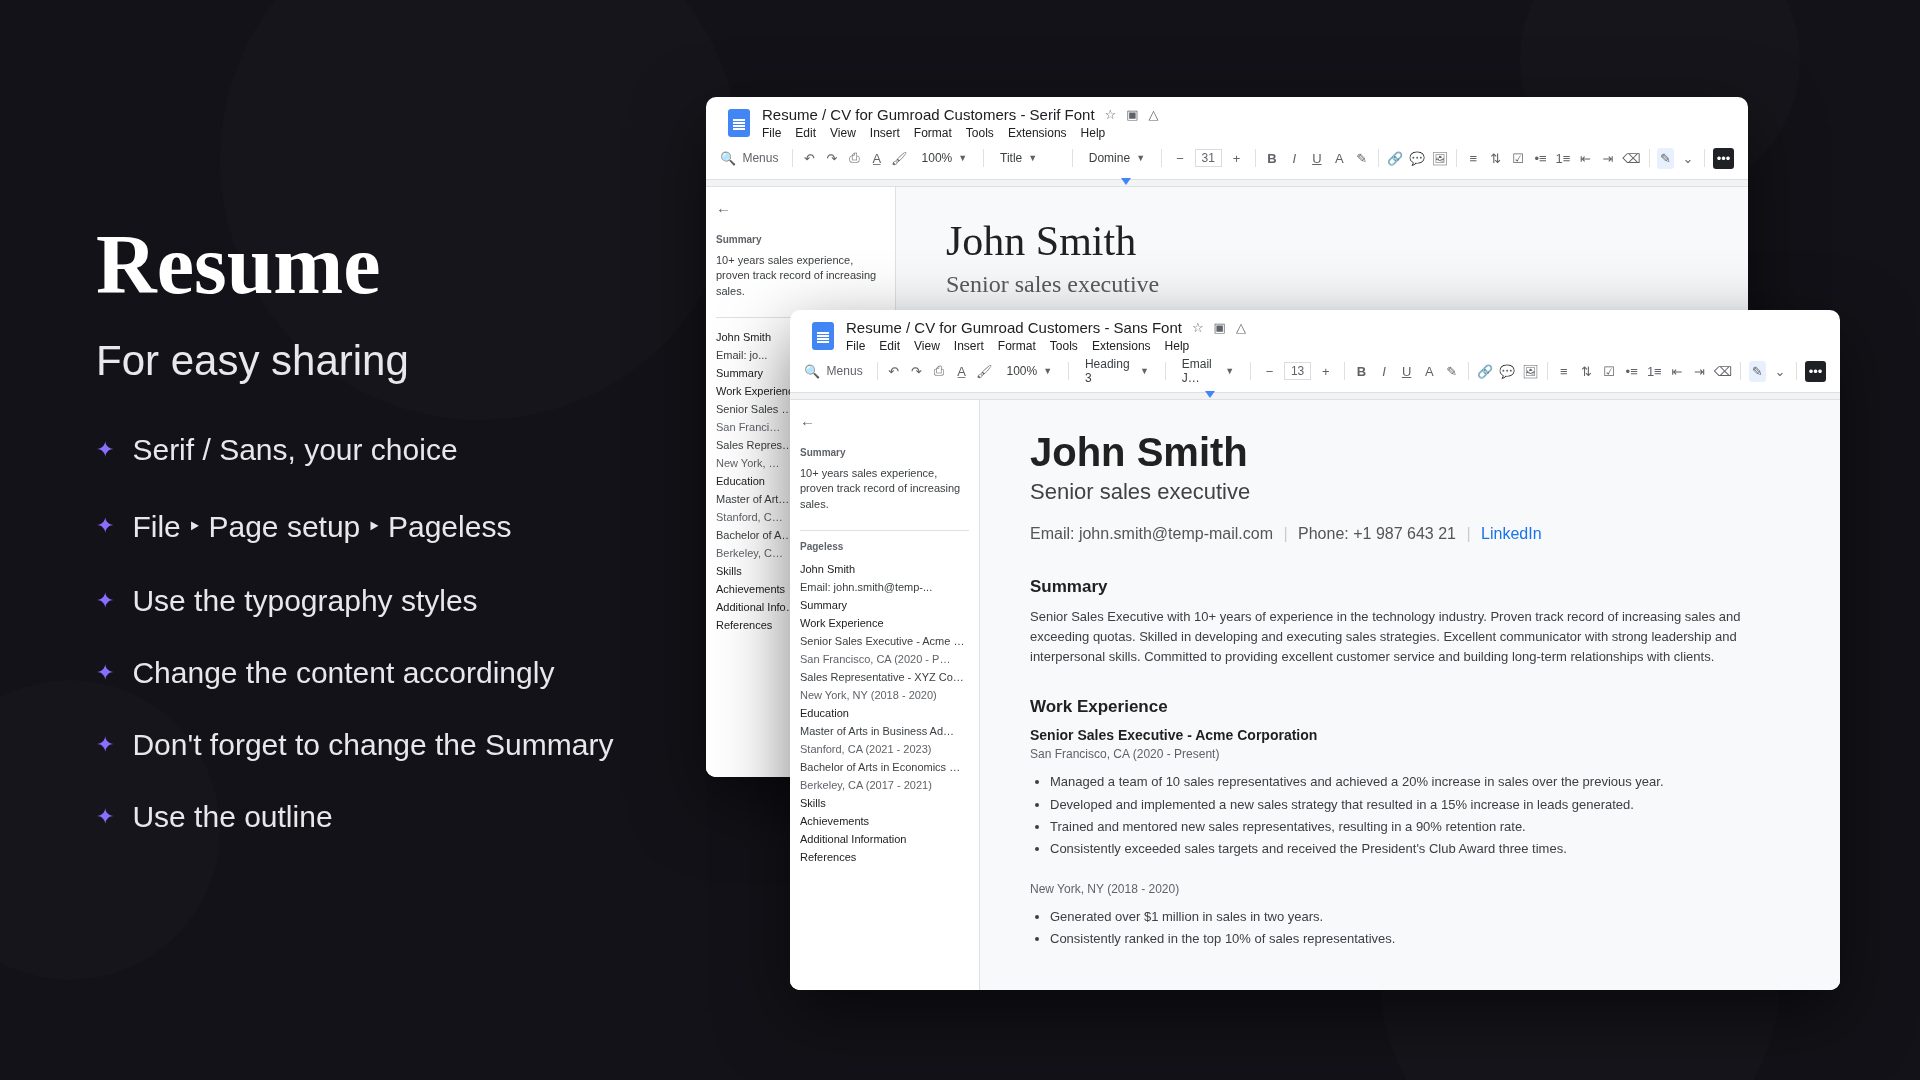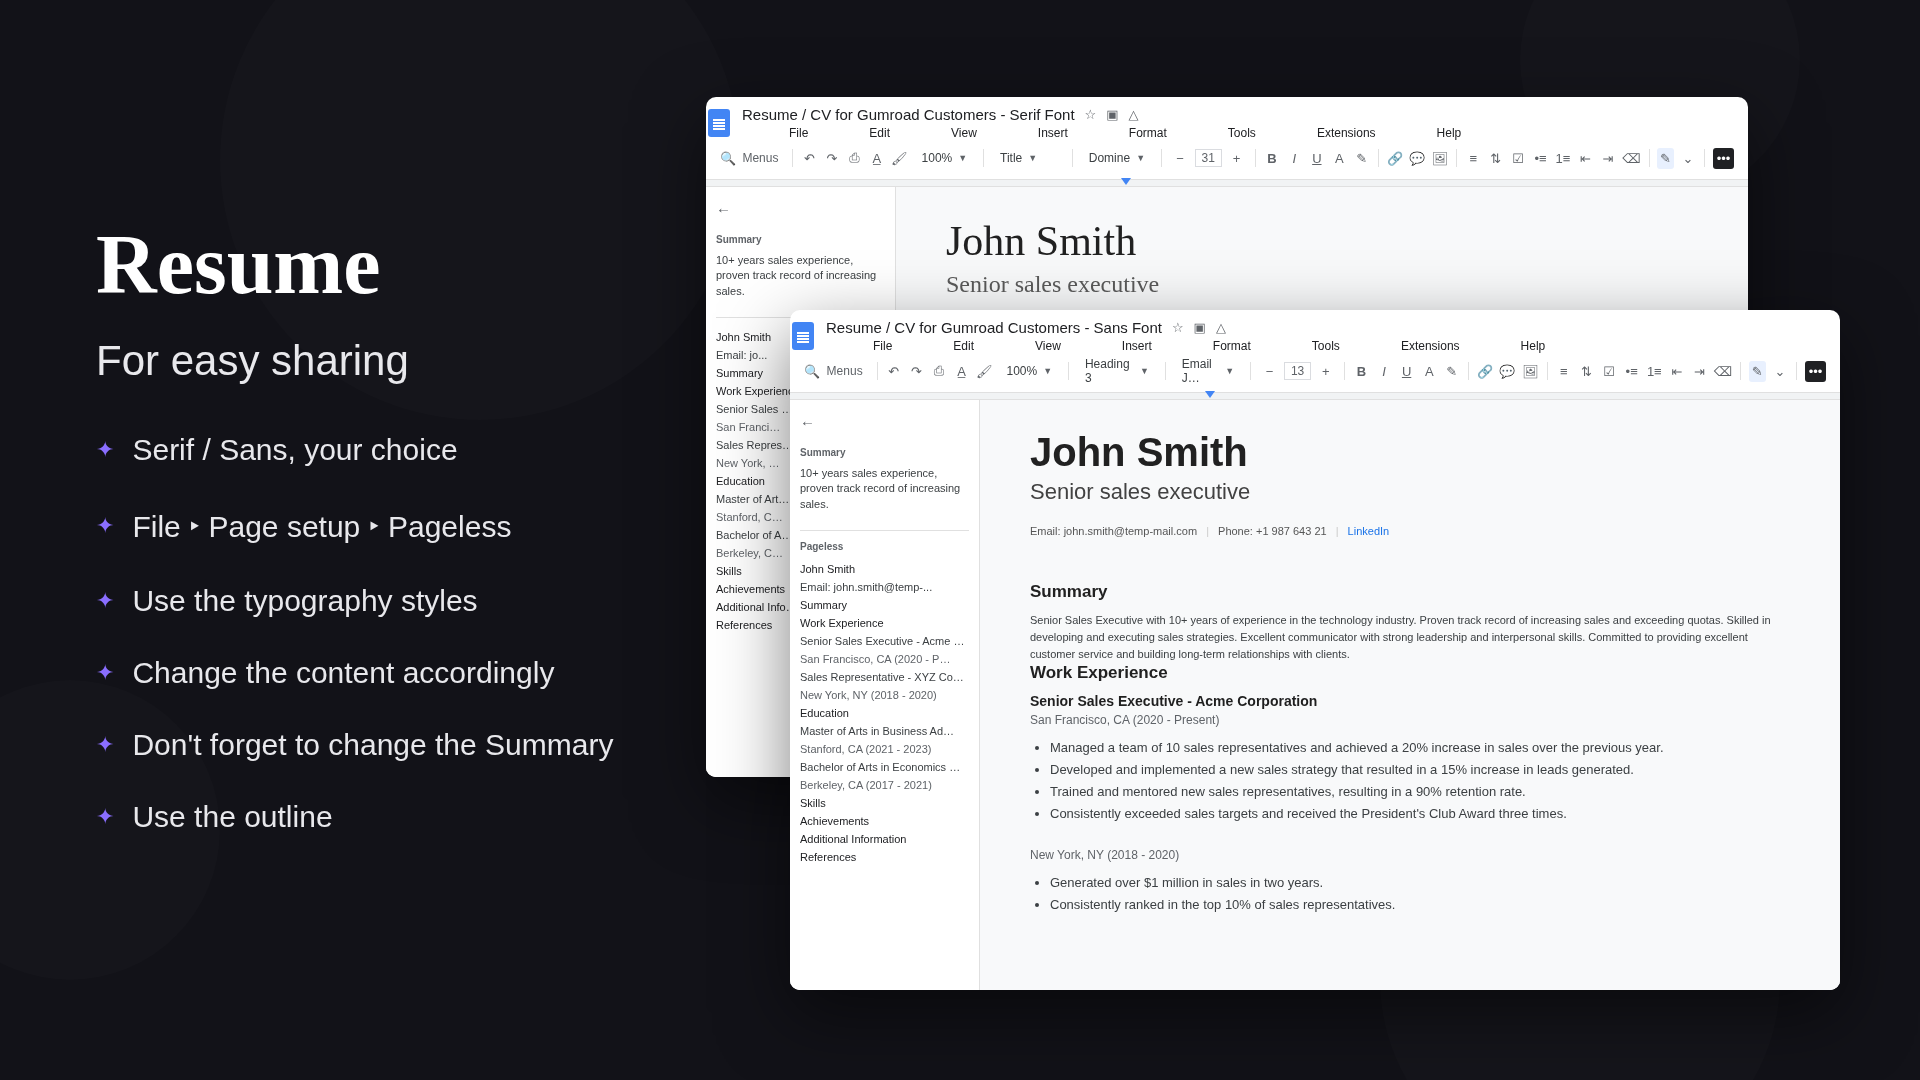--- a/index.html
+++ b/index.html
@@ -23,28 +23,28 @@
 .promo-sub { font-size: 42px; font-weight: 400; color: #e8e8ec; margin-bottom: 48px; }
 .promo-list { list-style: none; }
 .promo-list li { font-size: 30px; color: #e8e8ec; margin-bottom: 38px; display: flex; align-items: center; gap: 18px; }
 .sparkle { color: #8a6eff; font-size: 22px; }
 
 
 .win {
   position: absolute; background: #fff; border-radius: 10px; overflow: hidden;
   box-shadow: 0 24px 70px rgba(0,0,0,0.5); font-size: 14px; color: #1f1f1f;
 }
-.win-header { padding: 9px 14px 0 2px; display: flex; align-items: center; gap: 12px; }
+.win-header { padding: 9px 14px 0 22px; display: flex; align-items: center; gap: 12px; }
 .docs-icon { width: 22px; height: 28px; background: #4285f4; border-radius: 3px; position: relative; display: flex; align-items: center; justify-content: center; }
 .docs-icon::after { content:""; position:absolute; width: 12px; height: 1.5px; background: #fff; box-shadow: 0 3px 0 #fff, 0 6px 0 #fff, 0 -3px 0 #fff; top: 13px; }
 .doc-title-row { display: flex; align-items: center; gap: 10px; }
 .doc-title { font-size: 15px; color: #202124; }
 .ico-sm { font-size: 13px; color: #5f6368; }
 .menus { display: flex; gap: 14px; font-size: 12px; color: #202124; margin-top: 3px; }
-.menus span { cursor: default; margin-left: 47px; }
+.menus span { cursor: default; }
 .toolbar { display: flex; align-items: center; gap: 6px; padding: 6px 14px 9px; border-bottom: 1px solid #e0e0e0; font-size: 12px; color: #5f6368; }
 .tb-btn { width: 21px; height: 21px; display: flex; align-items: center; justify-content: center; font-size: 13px; color: #5f6368; }
 .tb-sep { width: 1px; height: 18px; background: #e0e0e0; margin: 0 2px; }
 .tb-sel { padding: 0 8px; height: 24px; display: flex; align-items: center; gap: 6px; border: none; font-size: 12px; color: #3c4043; }
 .tb-sel .dd { font-size: 9px; color: #5f6368; }
 .tb-num { display: flex; align-items: center; gap: 4px; }
 .tb-num .box { border: 1px solid #dadce0; padding: 1px 6px; font-size: 12px; }
 .ruler { height: 7px; background: #f1f3f4; border-bottom: 1px solid #e0e0e0; position: relative; }
 .ruler .tab { position: absolute; top: -2px; width: 0; height: 0; border-left: 5px solid transparent; border-right: 5px solid transparent; border-top: 7px solid #4285f4; }
 
@@ -65,24 +65,24 @@
 #win-serif .page .name { font-family: Georgia, serif; font-size: 42px; color: #212121; margin-bottom: 6px; }
 #win-serif .page .role { font-family: Georgia, serif; font-size: 24px; color: #5a5a5a; margin-bottom: 22px; }
 #win-serif .page .contact { font-size: 13px; color: #555; }
 #win-serif .page .contact a { color: #1a73e8; text-decoration: none; }
 #win-serif .ruler .tab { left: 415px; }
 
 
 #win-sans { left: 790px; top: 310px; width: 1050px; height: 680px; }
 #win-sans .page .name { font-family: -apple-system, sans-serif; font-size: 40px; font-weight: 700; color: #212121; margin-bottom: 4px; }
 #win-sans .page .role { font-size: 22px; color: #424242; margin-bottom: 20px; }
-#win-sans .page .contact { font-size: 11px; color: #555; margin-bottom: 45px; }
+#win-sans .page .contact { font-size: 16px; color: #555; margin-bottom: 34px; }
 #win-sans .page .contact a { color: #1a73e8; text-decoration: none; }
 #win-sans .page h3 { font-size: 17px; font-weight: 600; color: #212121; margin-bottom: 10px; }
-#win-sans .page .para { font-size: 11px; color: #3c4043; line-height: 1.55; }
+#win-sans .page .para { font-size: 13px; color: #3c4043; line-height: 1.55; margin-bottom: 30px; }
 #win-sans .page h4 { font-size: 14px; font-weight: 600; margin-bottom: 4px; }
 #win-sans .page .loc { font-size: 12px; color: #5f6368; margin-bottom: 10px; }
 #win-sans .page ul { margin: 0 0 22px 20px; }
 #win-sans .page ul li { font-size: 13px; color: #3c4043; line-height: 1.7; }
 #win-sans .ruler .tab { left: 415px; }
 
 .divider { color: #ccc; margin: 0 6px; }
 </style>
 </head>
 <body>

